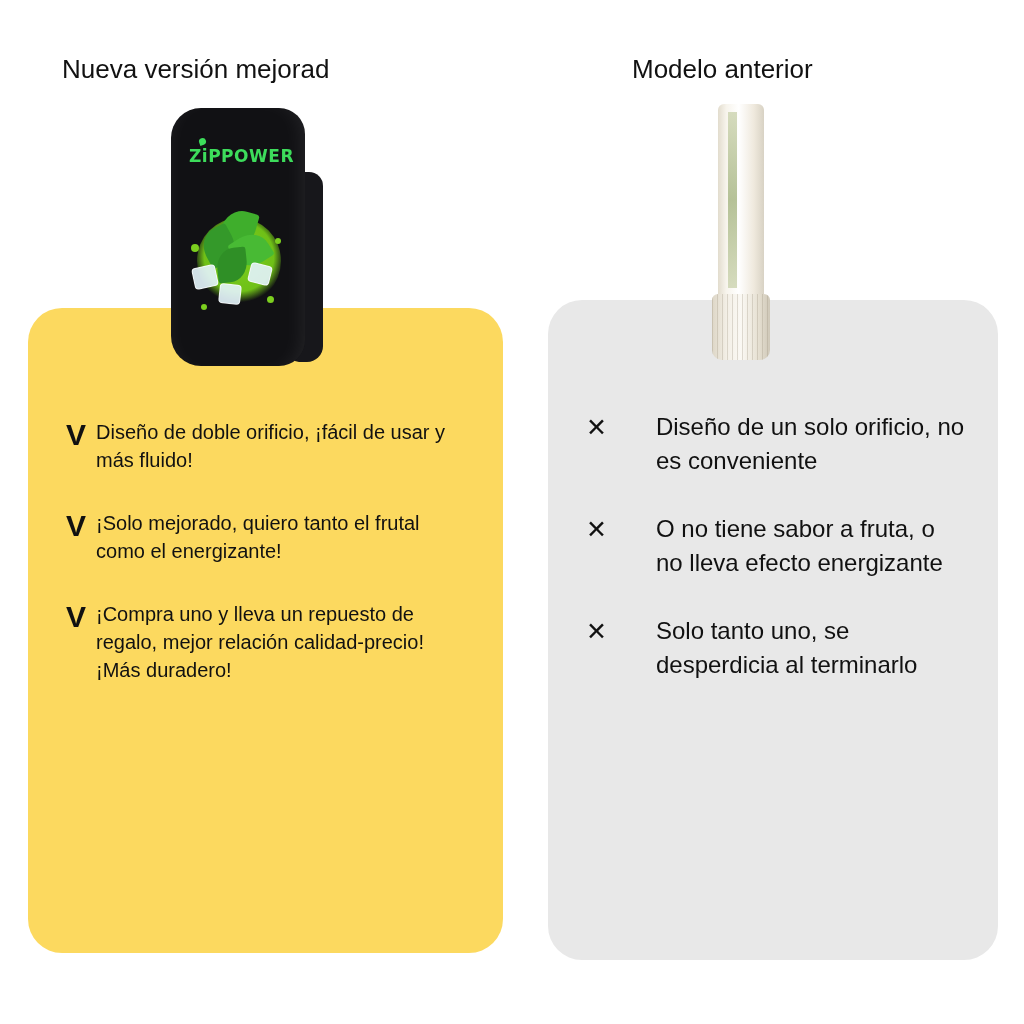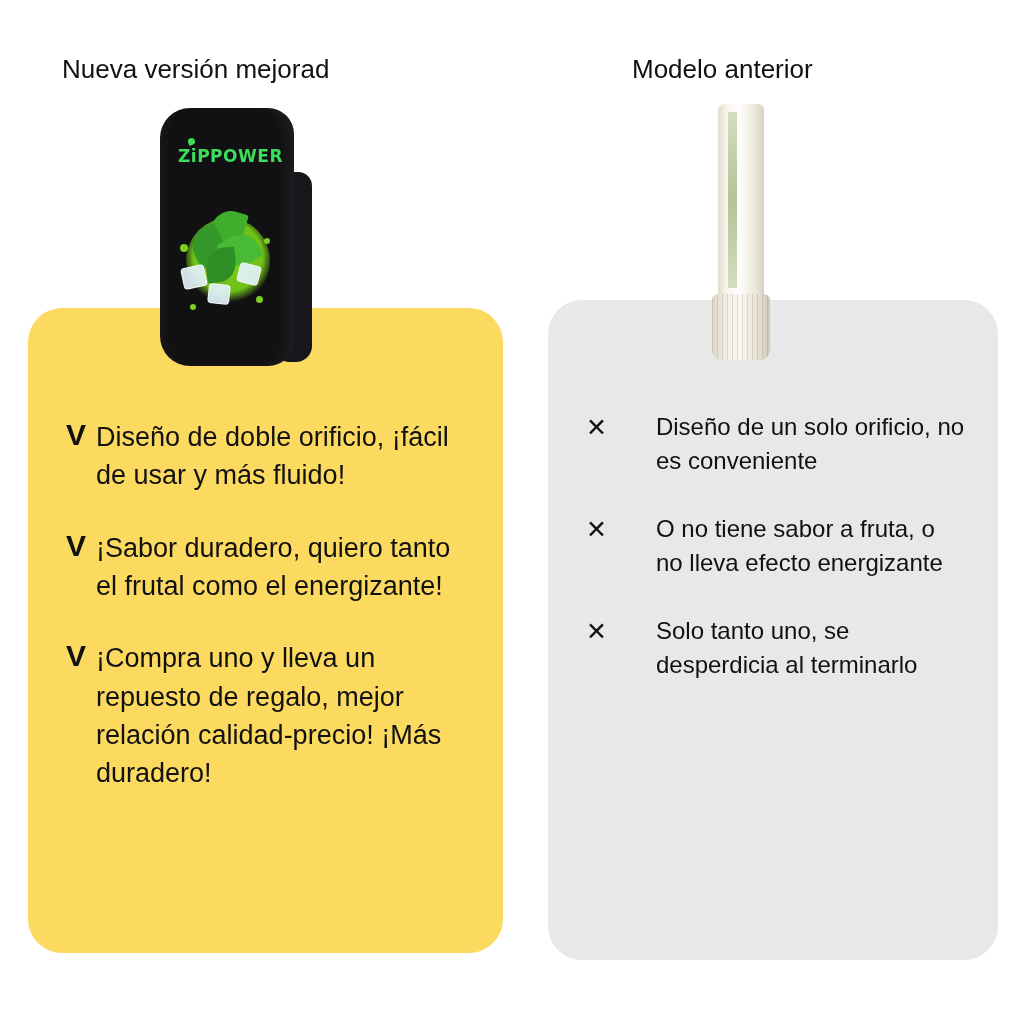--- a/index.html
+++ b/index.html
@@ -70,30 +70,30 @@
     color: #111111;
     margin-right: 10px;
   }
   .mark-x {
     font-size: 25px;
     font-weight: 400;
     margin-right: 9px;
     margin-top: 3px;
   }
   .item-text {
-    font-size: 27px;
+    font-size: 20px;
     line-height: 1.42;
     color: #111111;
   }
   .panel-right .item-text { font-size: 24px; margin-left: 40px; }
 
   
   .device-new {
     position: absolute;
-    left: 160px;
+    left: 171px;
     top: 108px;
     width: 152px;
     height: 188px;
     z-index: 5;
   }
   .case-body {
     position: absolute;
     left: 0;
     top: 0;
     width: 134px;
@@ -235,21 +235,21 @@
   <div class="panel panel-left">
     <div class="list">
 
       <div class="list-item">
         <span class="mark">V</span>
         <span class="item-text">Diseño de doble orificio, ¡fácil de usar y más fluido!</span>
       </div>
 
       <div class="list-item">
         <span class="mark">V</span>
-        <span class="item-text">¡Sabor duradero, quiero tanto el frutal como el energizante!</span>
+        <span class="item-text">¡Solo mejorado, quiero tanto el frutal como el energizante!</span>
       </div>
 
       <div class="list-item">
         <span class="mark">V</span>
         <span class="item-text">¡Compra uno y lleva un repuesto de regalo, mejor relación calidad-precio! ¡Más duradero!</span>
       </div>
 
     </div>
   </div>
 

